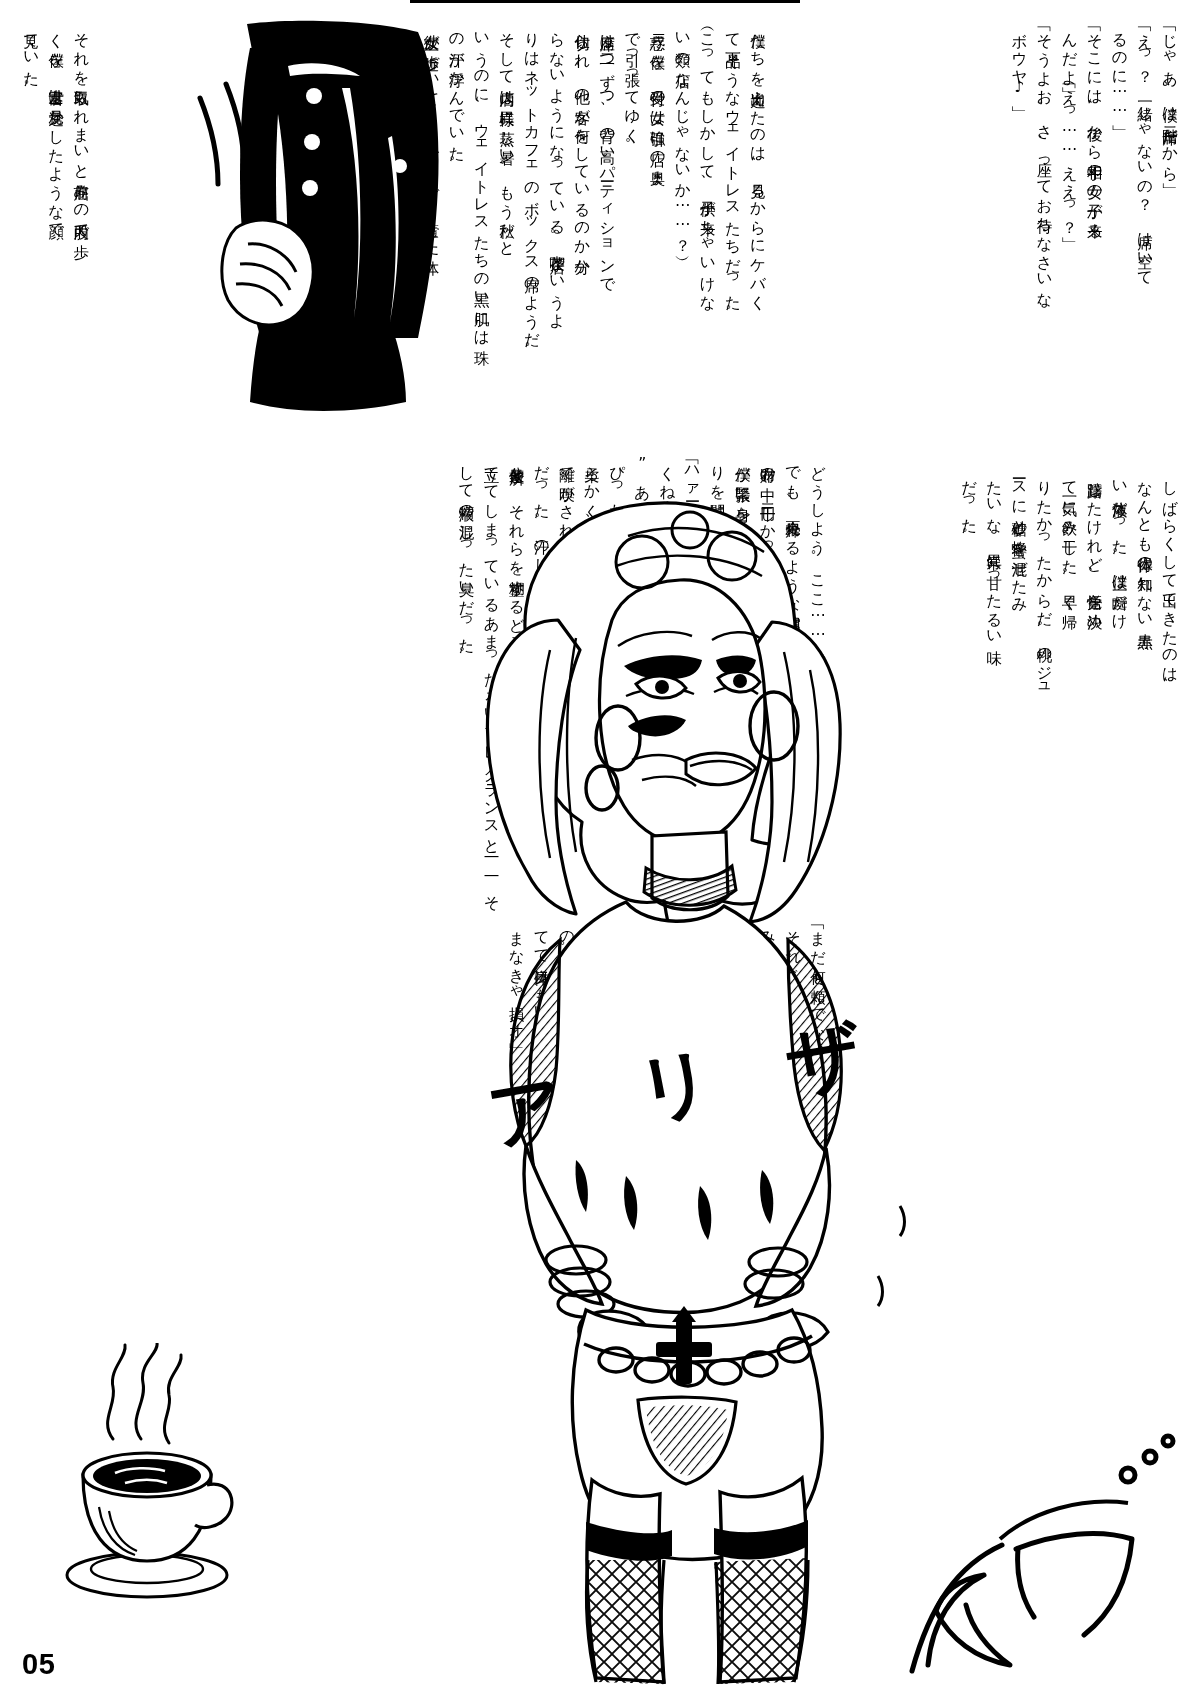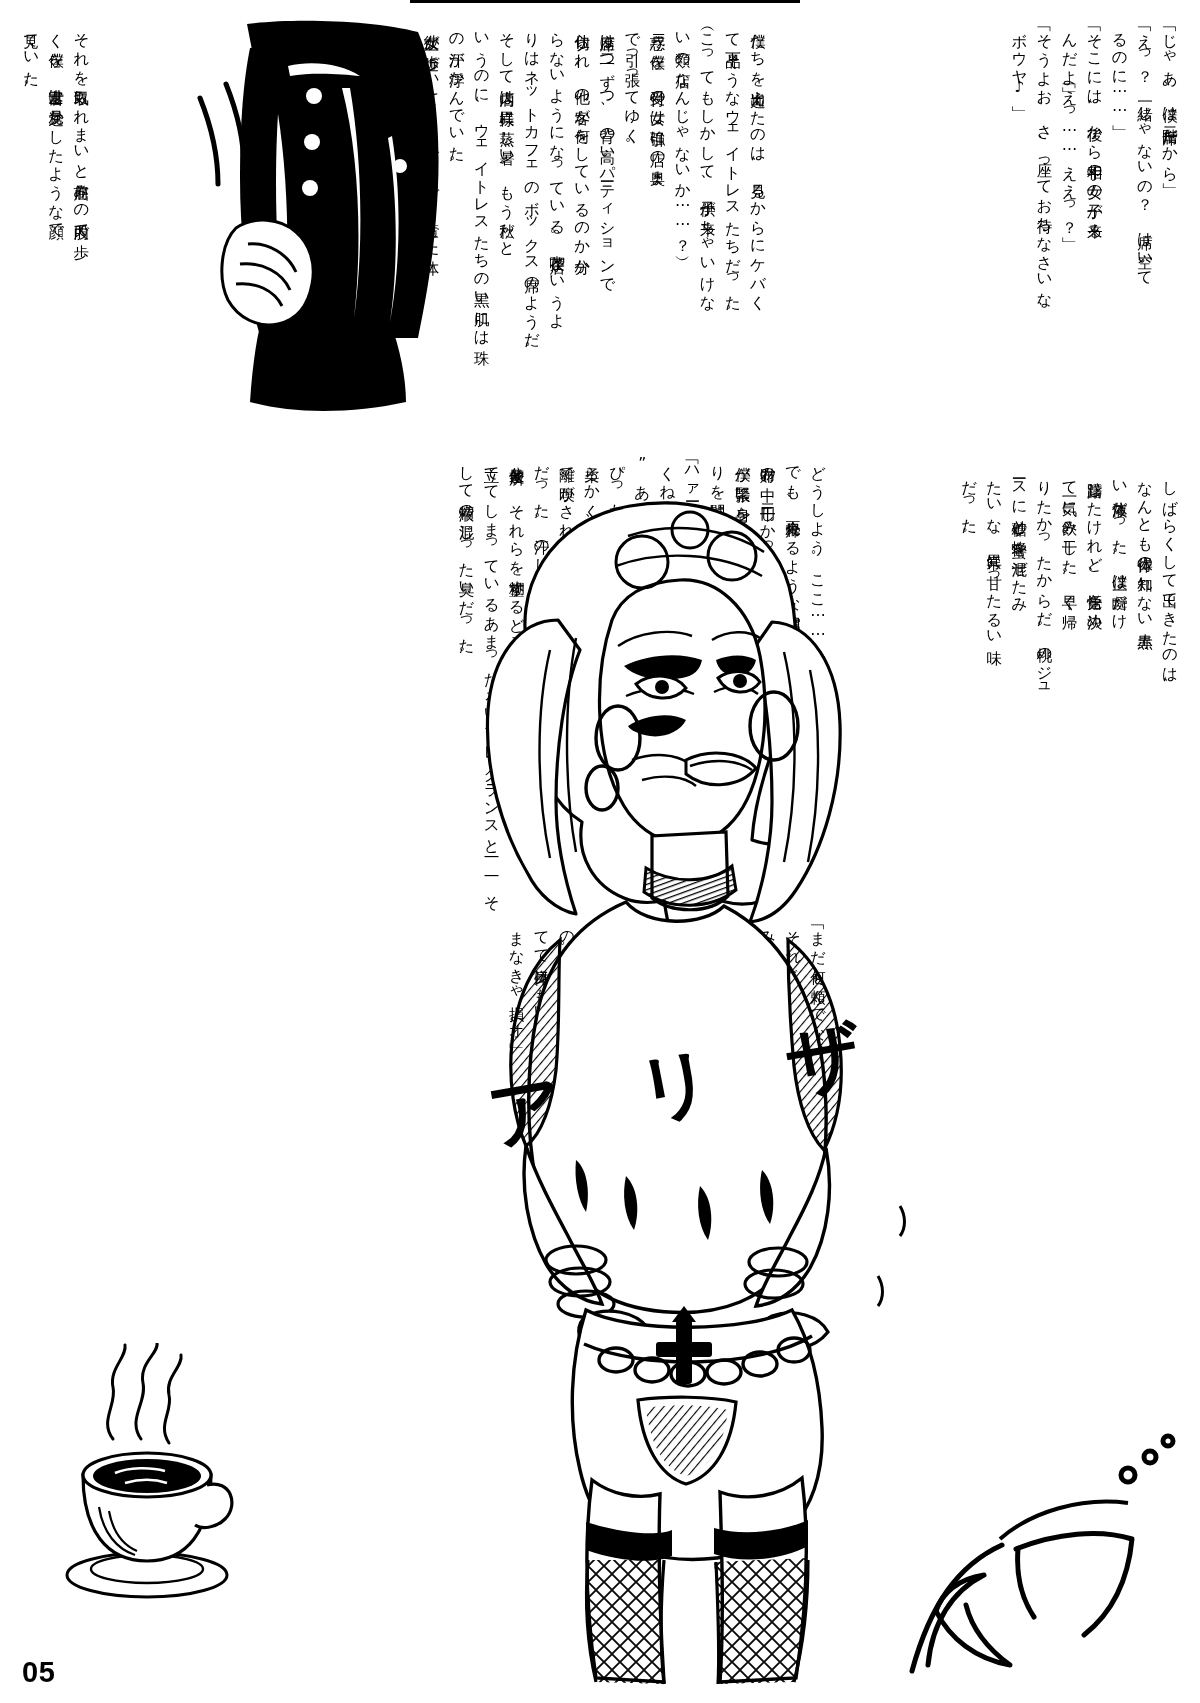--- a/index.html
+++ b/index.html
@@ -42,21 +42,21 @@
   .t-block-1 { top: 22px;  right: 18px;  height: 430px; }
   .t-block-2 { top: 22px;  right: 430px; height: 430px; }
   .t-block-3 { top: 470px; right: 18px;  height: 330px; }
   .t-block-4 { top: 455px; right: 370px; height: 480px; }
   .t-block-5 { top: 920px; right: 370px; height: 620px; }
   .t-block-7 { top: 22px;  left: 18px;   height: 410px; }
 
   .page-number {
     position: absolute;
     left: 22px;
-    bottom: 14px;
+    bottom: 22px;
     font-size: 29px;
     font-weight: bold;
     font-family: "Liberation Sans", sans-serif;
     letter-spacing: 0.02em;
   }
 
   
   .art-hips {
     position: absolute;
     top: 18px;

